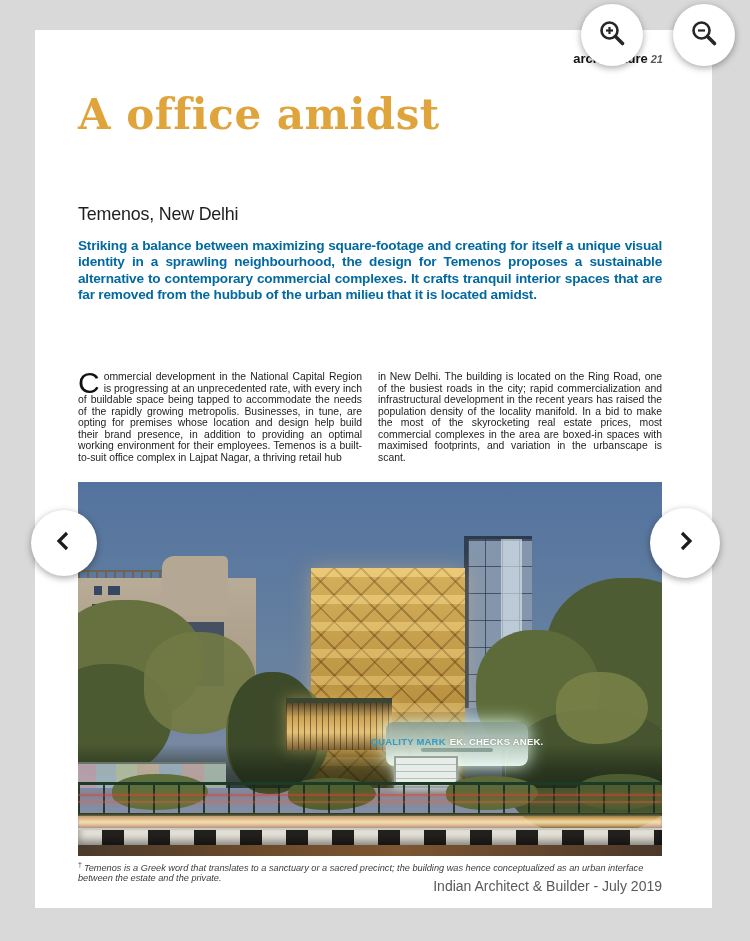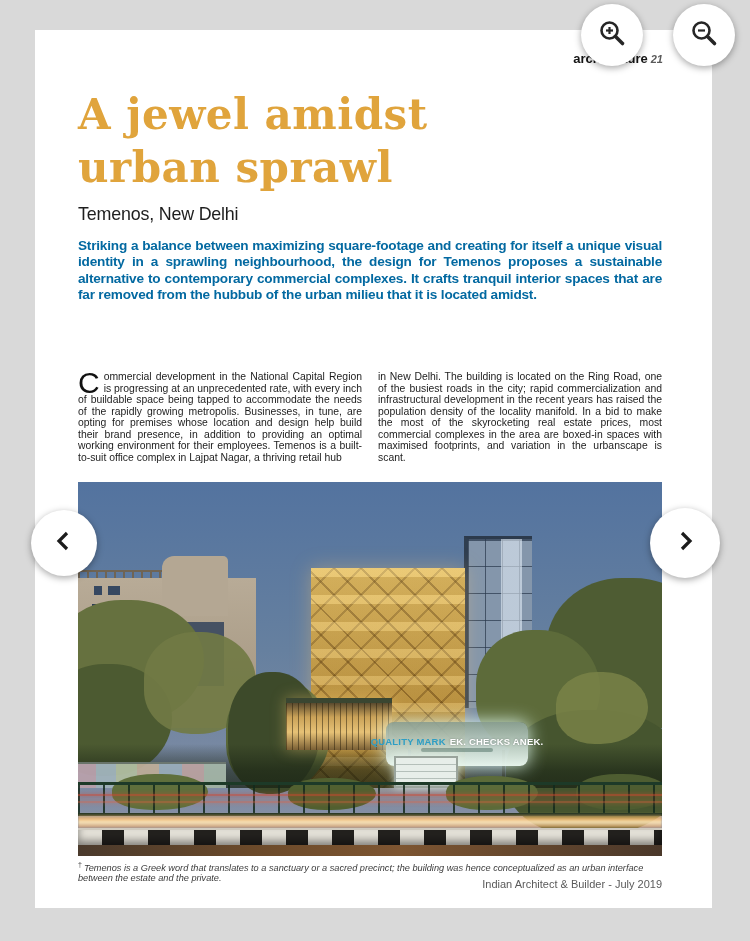--- a/index.html
+++ b/index.html
@@ -112,21 +112,21 @@
 
   .curb { left:0; top:346px; width:584px; height:19px; border-top:2px solid #cfcabf;
     background:repeating-linear-gradient(90deg,#e6e3da 0 24px,#23211e 24px 46px);
     box-shadow:inset 0 -6px 8px rgba(0,0,0,0.45); }
   .road { left:0; top:363px; width:584px; height:11px;
     background:linear-gradient(90deg,#4a3a2c,#6b4a2a 30%,#7d5531 55%,#4a382a); }
 
   
   .footnote { position:absolute; left:43px; top:831px; width:584px; font-size:9.2px; font-style:italic; color:#3a3a3a; }
   .footnote sup { font-size:7px; font-style:normal; margin-right:2px; }
-  .footer-line { position:absolute; top:848px; right:50px; font-size:11px; color:#5a5a5a; }
+  .footer-line { position:absolute; top:848px; right:50px; font-size:14px; color:#5a5a5a; }
 
   
   .btn-circle { position:absolute; border-radius:50%; background:#ffffff;
                 box-shadow:0 2px 7px rgba(0,0,0,0.35); display:flex; align-items:center;
                 justify-content:center; cursor:pointer; z-index:10; }
   .btn-zoom-in  { left:581px; top:4px; width:62px; height:62px; }
   .btn-zoom-out { left:673px; top:4px; width:62px; height:62px; }
   .btn-prev { left:31px;  top:510px; width:66px; height:66px; }
   .btn-next { left:650px; top:508px; width:70px; height:70px; }
 </style>
@@ -135,22 +135,21 @@
 
 <div class="stage">
 
   <div class="page">
 
     <div class="header-meta">
       <span>architecture</span><span class="pageno">21</span>
     </div>
 
     <div class="title">
-      <span>A jewel amidst</span><br>
-      <span>urban sprawl</span>
+      <span>A office amidst</span><br>
     </div>
 
     <div class="subtitle">Temenos, New Delhi</div>
 
     <p class="standfirst">Striking a balance between maximizing square-footage and creating for itself a unique visual identity in a sprawling neighbourhood, the design for Temenos proposes a sustainable alternative to contemporary commercial complexes. It crafts tranquil interior spaces that are far removed from the hubbub of the urban milieu that it is located amidst.</p>
 
 
     <div class="body-cols">
       <p class="col"><span class="dropcap">C</span><span>ommercial development in the National Capital Region is progressing at an unprecedented rate, with every inch of buildable space being tapped to accommodate the needs of the rapidly growing metropolis. Businesses, in tune, are opting for premises whose location and design help build their brand presence, in addition to providing an optimal working environment for their employees. Temenos is a built-to-suit office complex in Lajpat Nagar, a thriving retail hub</span></p>
       <p class="col">in New Delhi. The building is located on the Ring Road, one of the busiest roads in the city; rapid commercialization and infrastructural development in the recent years has raised the population density of the locality manifold. In a bid to make the most of the skyrocketing real estate prices, most commercial complexes in the area are boxed-in spaces with maximised footprints, and variation in the urbanscape is scant.</p>

